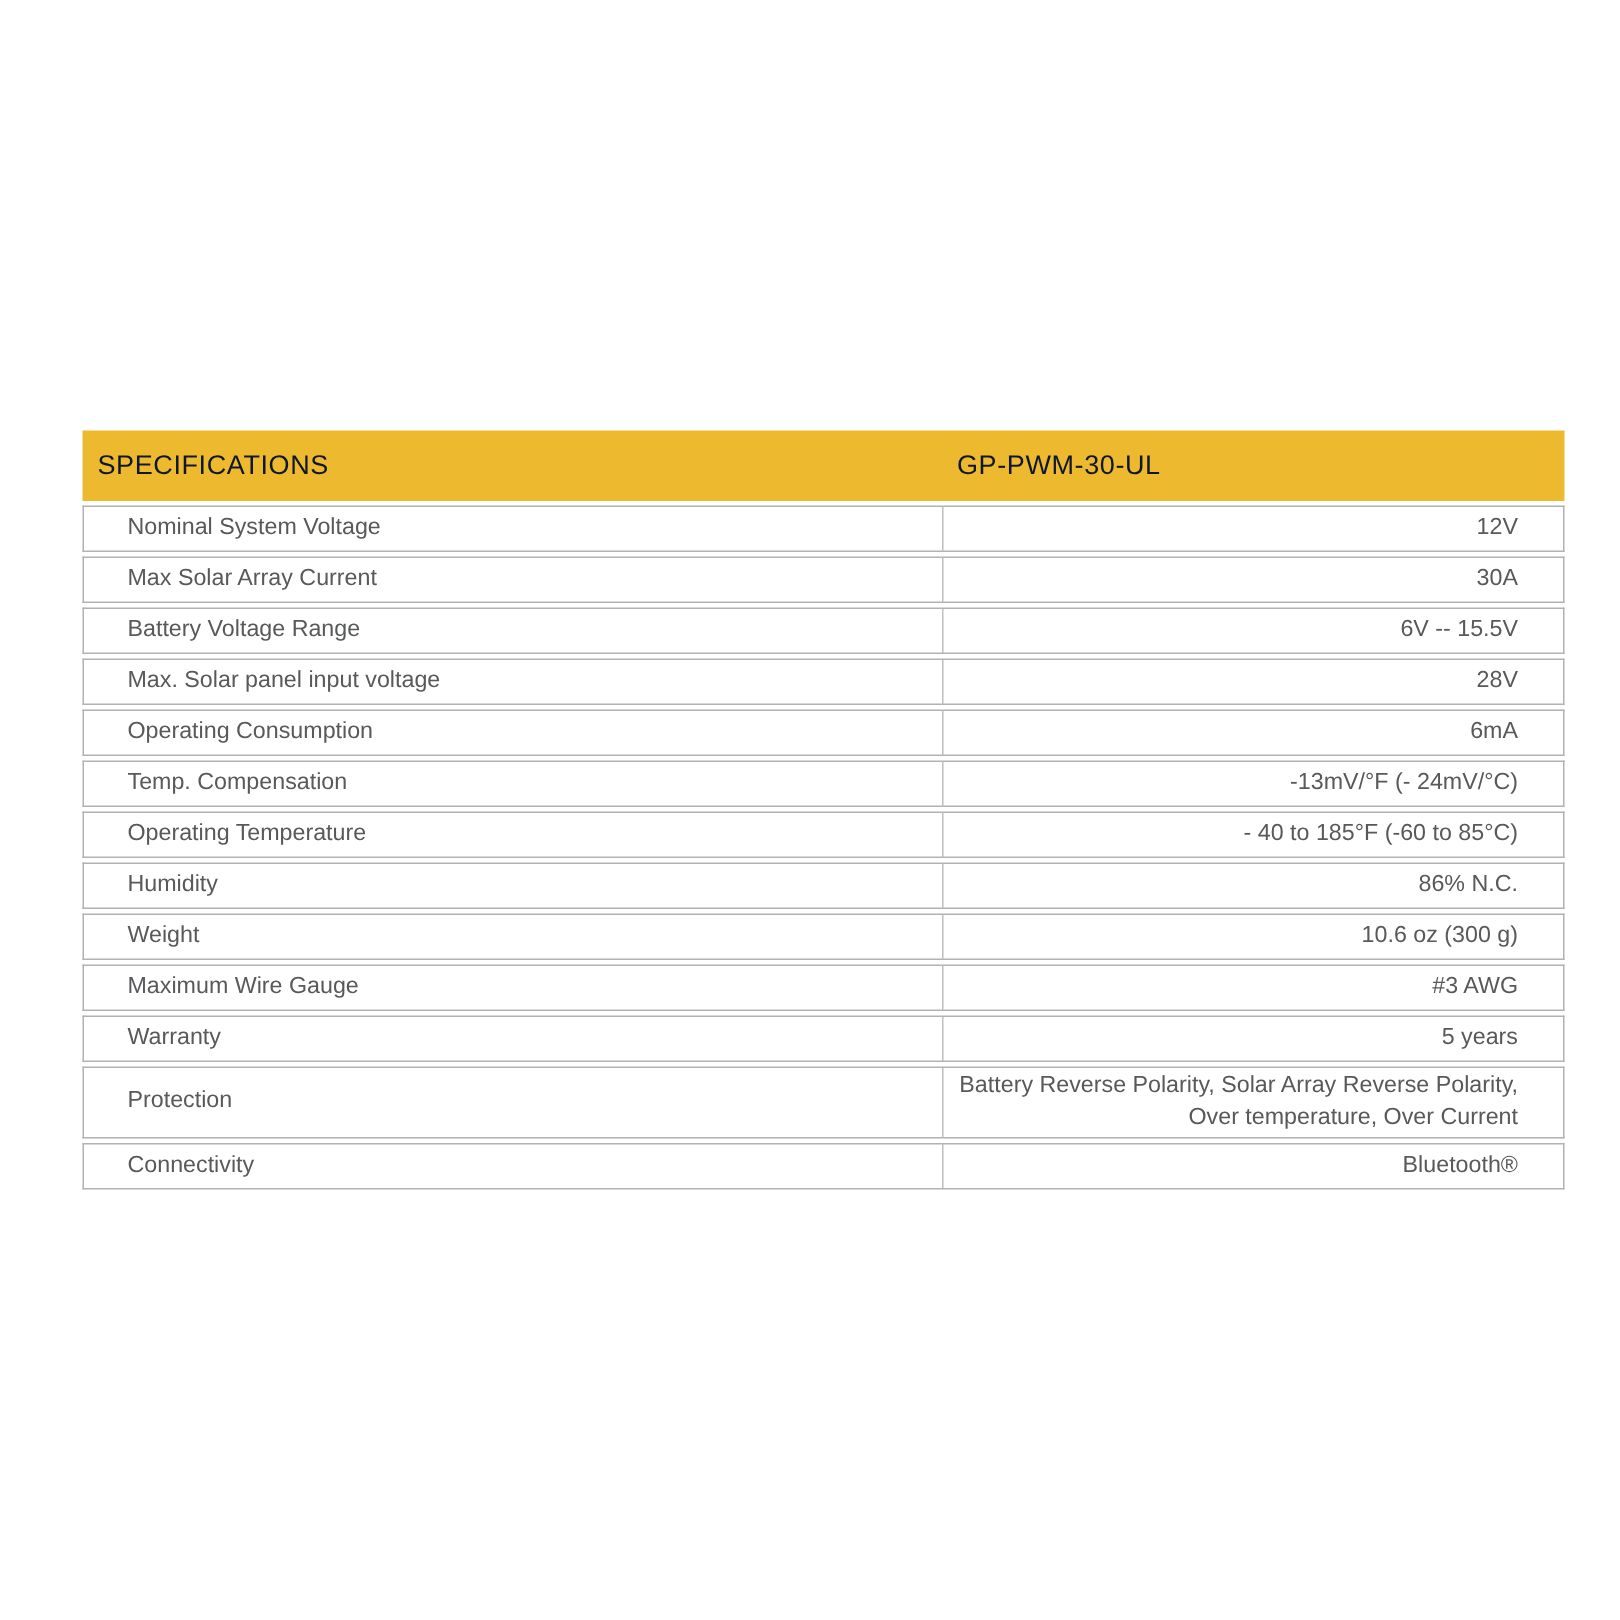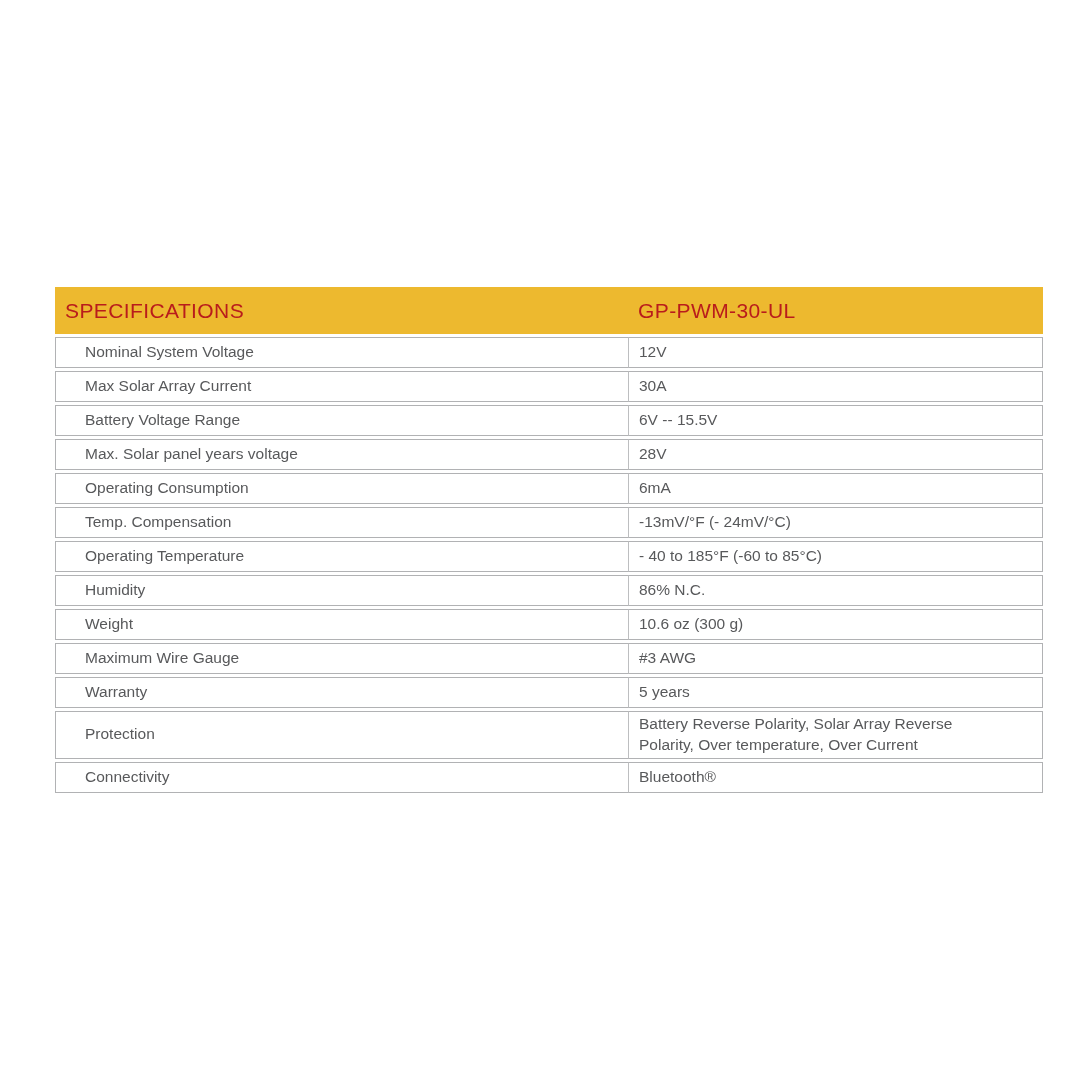--- a/index.html
+++ b/index.html
@@ -23,23 +23,23 @@
     border-collapse: separate;
     border-spacing: 0 3px;
     table-layout: fixed;
   }
   th.hdr {
     background: #EDB92F;
     height: 47px;
     text-align: left;
     vertical-align: middle;
     font-weight: 400;
-    font-size: 21px;
+    font-size: 18px;
     letter-spacing: 0.4px;
-    color: #b91c1c;
+    color: #0f172a;
     padding: 0 0 0 10px;
   }
   td {
     font-size: 15.5px;
     color: #58595B;
     height: 25px;
     vertical-align: middle;
     line-height: 1.35;
     padding: 2px 10px;
     border-top: 1px solid #B1B2B4;
@@ -48,21 +48,22 @@
     overflow: hidden;
   }
   td.label {
     border-left: 1px solid #B1B2B4;
     border-right: none;
     padding-left: 29px;
   }
   td.value {
     border-left: 1px solid #BDBEC0;
     border-right: 1px solid #B1B2B4;
-    padding-right: 44px;
+    padding-right: 30px;
+    text-align: right;
   }
 </style>
 </head>
 <body>
 
 <div class="sheet">
   <table class="spec">
     <colgroup>
       <col style="width:573px">
       <col>
@@ -80,21 +81,21 @@
       </tr>
       <tr>
         <td class="label">Max Solar Array Current</td>
         <td class="value">30A</td>
       </tr>
       <tr>
         <td class="label">Battery Voltage Range</td>
         <td class="value">6V -- 15.5V</td>
       </tr>
       <tr>
-        <td class="label">Max. Solar panel years voltage</td>
+        <td class="label">Max. Solar panel input voltage</td>
         <td class="value">28V</td>
       </tr>
       <tr>
         <td class="label">Operating Consumption</td>
         <td class="value">6mA</td>
       </tr>
       <tr>
         <td class="label">Temp. Compensation</td>
         <td class="value">-13mV/°F (- 24mV/°C)</td>
       </tr>

